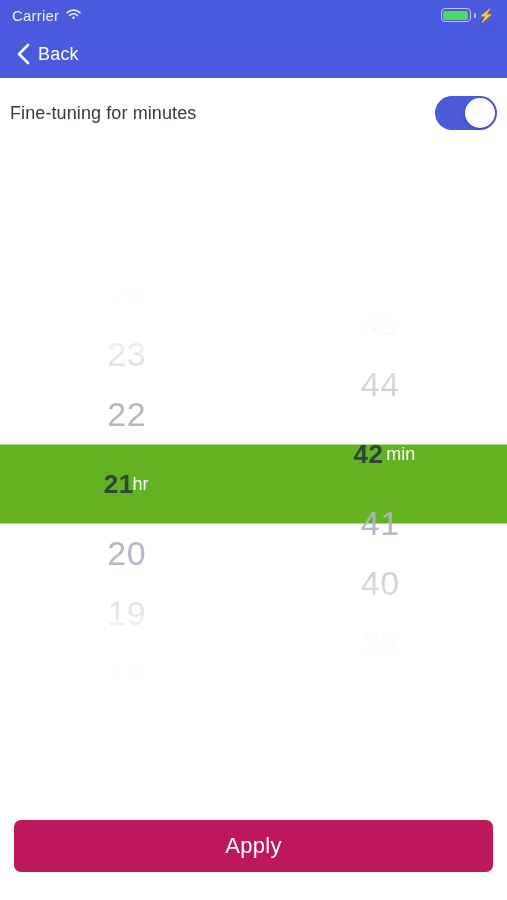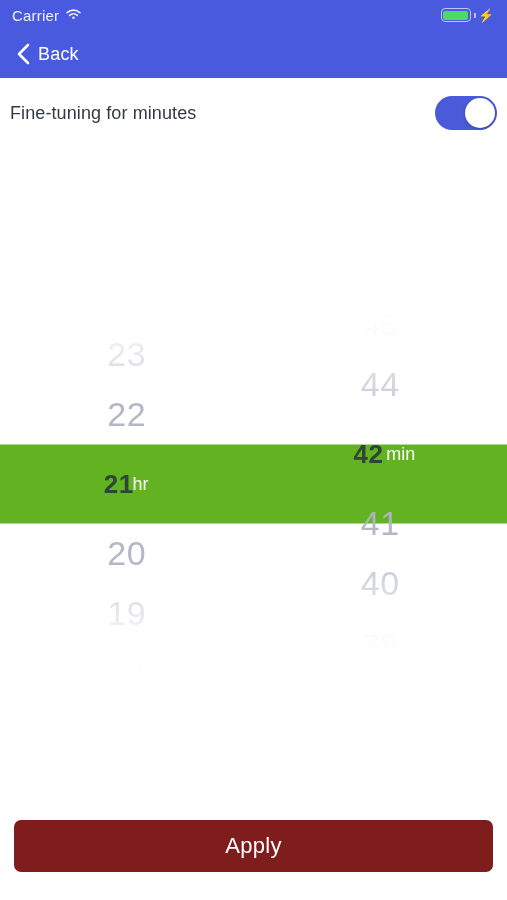--- a/index.html
+++ b/index.html
@@ -163,21 +163,21 @@
   }
 
   
   .footer {
     flex:0 0 auto;
     padding:0 14px 28px 14px;
     background:#ffffff;
   }
   .apply-btn {
     width:100%; height:52px;
-    background:#7f1d1d; color:#ffffff;
+    background:#be185d; color:#ffffff;
     border:none; border-radius:7px;
     font-size:22px; font-family:"Liberation Sans", sans-serif;
     letter-spacing:.3px; cursor:pointer;
   }
 </style>
 </head>
 <body>
 
 <div class="phone">
 

